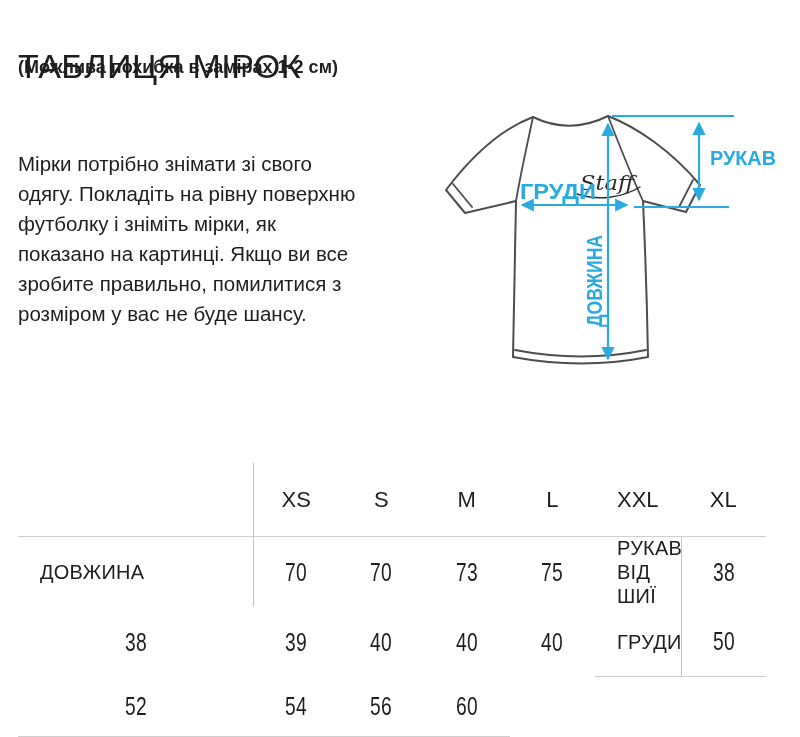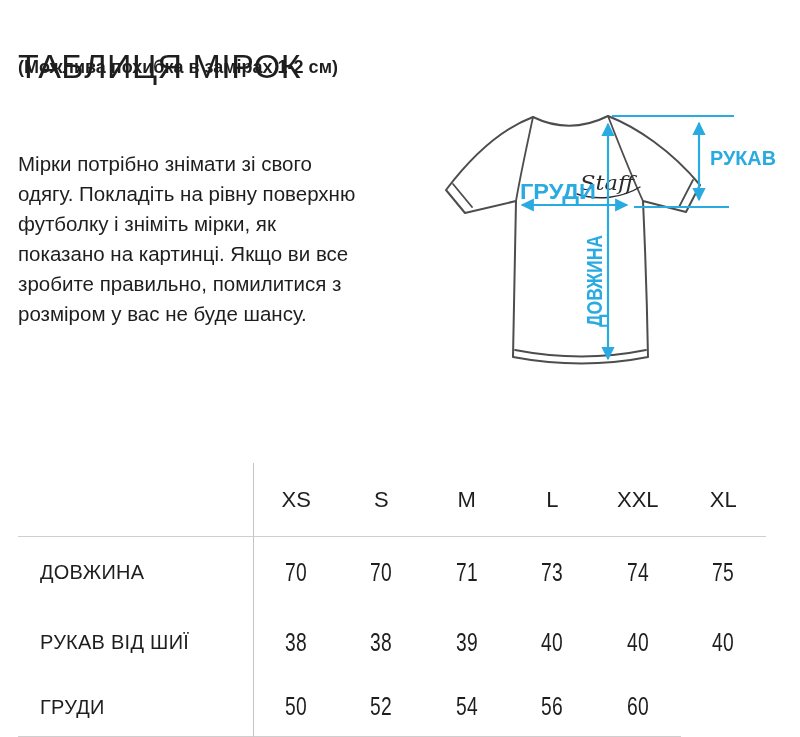--- a/index.html
+++ b/index.html
@@ -115,27 +115,21 @@
   <div class="cell label">
       <span class="lbl">ДОВЖИНА</span>
     </div>
   <div class="cell vline">
       <span class="num">70</span>
     </div>
   <div class="cell">
       <span class="num">70</span>
     </div>
   <div class="cell">
-      <span class="num">71</span>
-    </div>
-  <div class="cell">
       <span class="num">73</span>
-    </div>
-  <div class="cell">
-      <span class="num">74</span>
     </div>
   <div class="cell">
       <span class="num">75</span>
     </div>
 
   <div class="cell label">
       <span class="lbl">РУКАВ ВІД ШИЇ</span>
     </div>
   <div class="cell vline">
       <span class="num">38</span>

